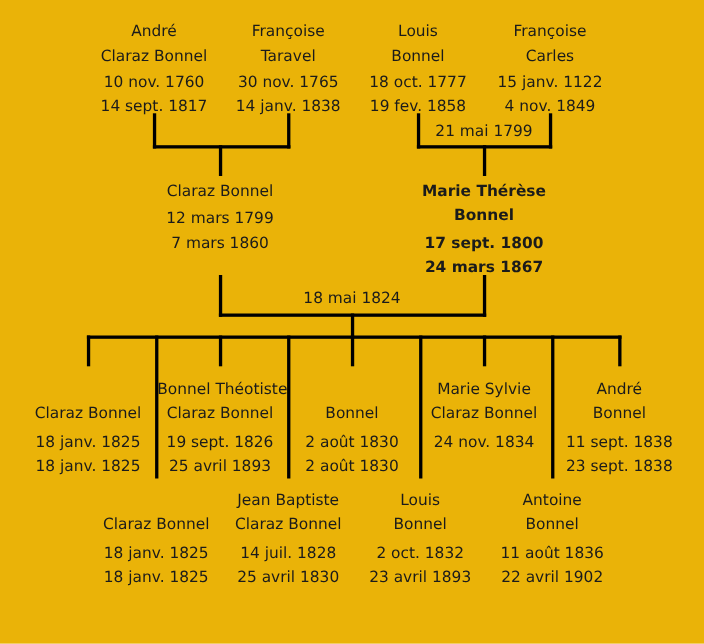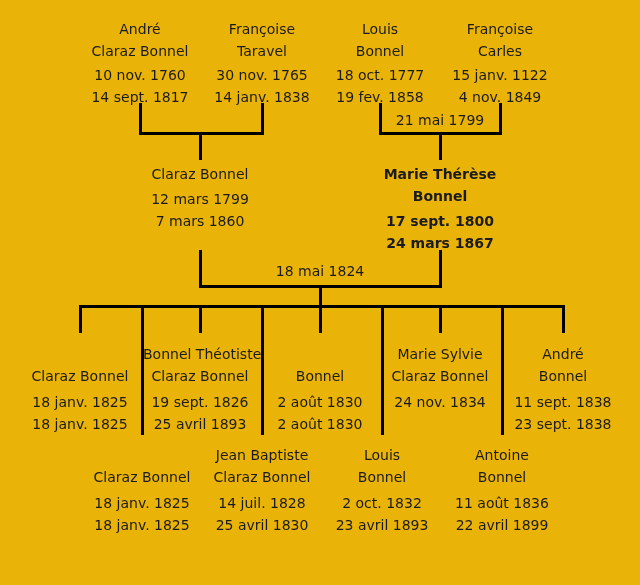--- a/index.html
+++ b/index.html
@@ -148,16 +148,16 @@
     <div class="pline">Bonnel</div>
     <div class="gap4"></div>
     <div class="pline">2 oct. 1832</div>
     <div class="pline">23 avril 1893</div>
   </div>
   <div class="person" style="left:442px;top:444px;width:120px;">
     <div class="pline">Antoine</div>
     <div class="pline">Bonnel</div>
     <div class="gap4"></div>
     <div class="pline">11 août 1836</div>
-    <div class="pline">22 avril 1899</div>
+    <div class="pline">22 avril 1902</div>
   </div>
 
 </div>
 
 </body></html>

